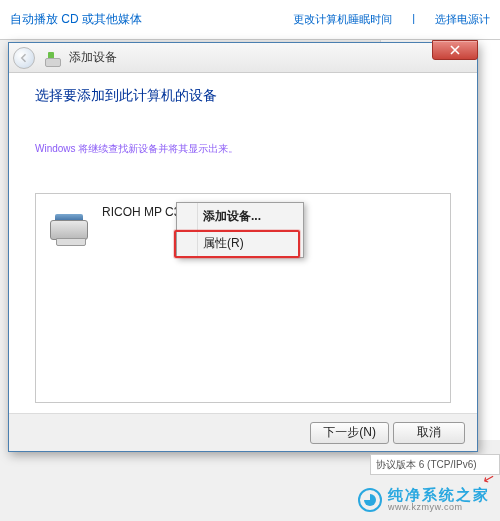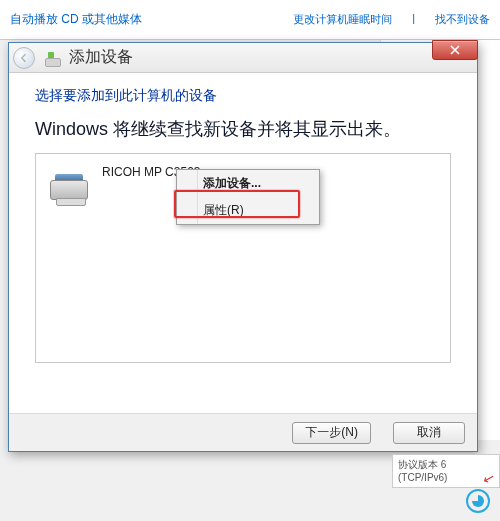--- a/index.html
+++ b/index.html
@@ -78,44 +78,45 @@
       position: relative;
     }
     .title-icon::before {
       content: ""; position: absolute; left: 3px; top: 3px; width: 6px; height: 10px;
       background: #6cc04a; border-radius: 1px;
     }
     .title-icon::after {
       content: ""; position: absolute; left: 0; top: 9px; width: 14px; height: 7px;
       background: #d4d4d4; border-radius: 2px; border: 1px solid #aaa;
     }
-    .title-text { color: #333; font-size: 16px; }
+    .title-text { color: #333; font-size: 12px; }
     .close-btn {
       position: absolute;
       right: -1px; top: -3px;
       width: 46px; height: 20px;
       background: linear-gradient(#e98c85, #c8443a);
       border: 1px solid #a03028;
       border-radius: 0 0 3px 3px;
       color: #fff;
       display: flex; align-items: center; justify-content: center;
       font-size: 12px;
       box-shadow: inset 0 1px 0 rgba(255,255,255,0.3);
     }
 
     .content {
       flex: 1;
       padding: 14px 26px 10px 26px;
       background: #fff;
       margin: 0;
       display: flex;
       flex-direction: column;
+      justify-content: space-between;
     }
     .heading { color: #003399; font-size: 14px; margin-bottom: 12px; }
-    .subtext { color: #0f172a; font-size: 18px; margin-bottom: 12px; }
+    .subtext { color: #8b5cf6; font-size: 10px; margin-bottom: 12px; }
 
     .device-list {
       border: 1px solid #c8c8c8;
       background: #fff;
       height: 210px;
       padding: 6px;
       position: relative;
     }
     .device-item {
       display: flex;
@@ -140,22 +141,22 @@
     .printer-icon .tray {
       position: absolute; left: 10px; top: 34px; width: 30px; height: 8px;
       background: #ddd; border: 1px solid #999; border-radius: 0 0 2px 2px;
     }
     .dev-text { line-height: 1.4; color: #333; font-size: 12px; }
     .dev-text .l1 { color: #222; }
     .dev-text .l2, .dev-text .l3 { color: #555; font-size: 11px; }
 
     .context-menu {
       position: absolute;
-      left: 140px; top: 15px;
-      width: 144px;
+      left: 140px; top: 8px;
+      width: 128px;
       background: #f3f3f3;
       border: 1px solid #9f9f9f;
       box-shadow: 2px 2px 6px rgba(0,0,0,0.3);
     }
     .context-menu .mi {
       padding: 5px 14px 5px 26px;
       font-size: 12px;
       color: #222;
       position: relative;
     }
@@ -181,39 +182,39 @@
       align-self: flex-start;
     }
 
     .button-row {
       height: 38px;
       background: #f0f0f0;
       border-top: 1px solid #dcdcdc;
       display: flex;
       justify-content: flex-end;
       align-items: center;
-      gap: 22px;
+      gap: 4px;
       padding: 0 12px;
     }
     .btn {
       min-width: 72px;
       height: 22px;
       background: linear-gradient(#fdfdfd,#e6e6e6);
       border: 1px solid #9a9a9a;
       border-radius: 3px;
       font-size: 12px;
       padding: 0 12px;
       display: flex; align-items: center; justify-content: center;
       color: #222;
     }
 
     .bottom-snippet {
       position: absolute;
       right: 0; top: 454px;
-      width: 108px;
+      width: 130px;
       font-size: 10px;
       color: #555;
       background: #fff;
       border: 1px solid #ccc;
       padding: 3px 5px;
       line-height: 1.3;
     }
     .bottom-snippet .arrow {
       position: absolute;
       right: 4px;
@@ -247,21 +248,21 @@
     .wm-text .en { color: #888; font-size: 9px; letter-spacing: 0.5px; }
   </style>
 </head>
 <body>
 
 <div class="bg-top">
   <span class="left-link">自动播放 CD 或其他媒体</span>
   <div class="right-links">
     <span>更改计算机睡眠时间</span>
     <span class="sep">|</span>
-    <span>找不到设备</span>
+    <span>选择电源计</span>
   </div>
 </div>
 <div class="bg-side"></div>
 
 <div class="dialog">
   <div class="titlebar">
     <div class="back-btn">
       <svg viewBox="0 0 16 16">
           <path d="M10 3l-5 5 5 5" stroke="#666" stroke-width="2" fill="none"></path>
         </svg>
@@ -309,13 +310,17 @@
 
 <div class="bottom-snippet">
   <div>协议版本 6 (TCP/IPv6)</div>
   <span class="arrow">↙</span>
 </div>
 
 <div class="watermark">
   <div class="wm-logo">
       <div class="wm-logo-inner"></div>
     </div>
+  <div class="wm-text">
+    <span class="cn">纯净系统之家</span>
+    <span class="en">www.kzmyw.com</span>
+  </div>
 </div>
 
 </body></html>

